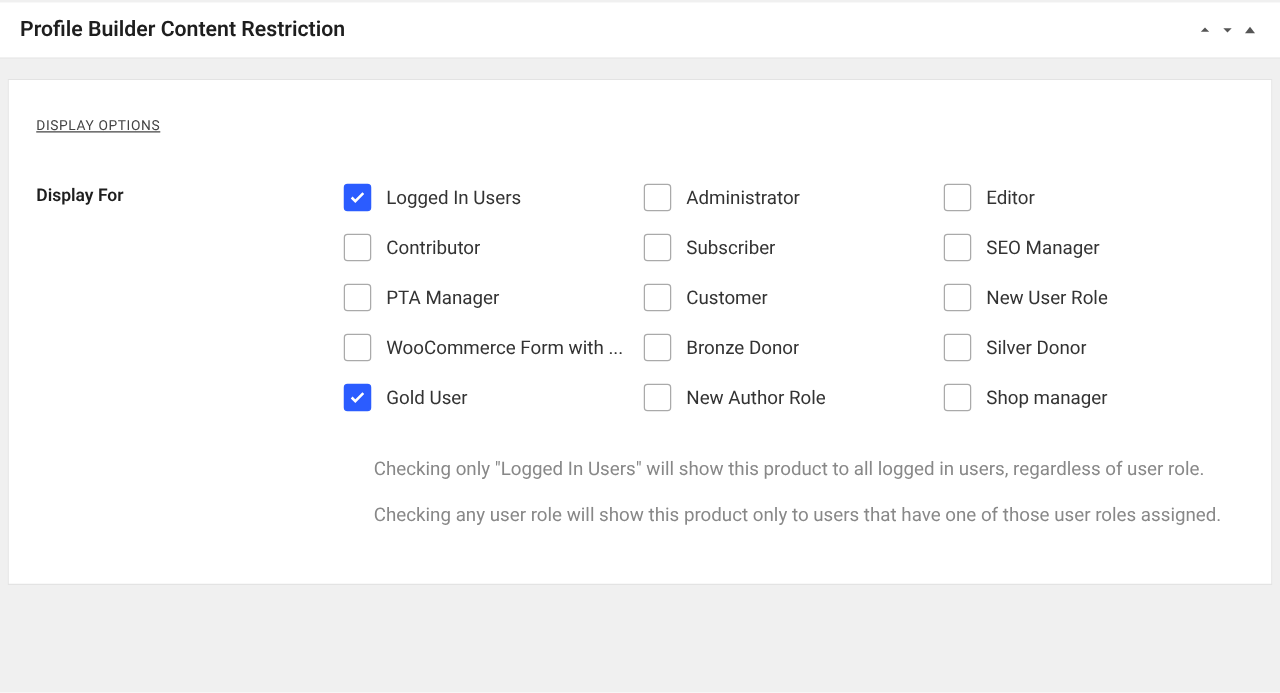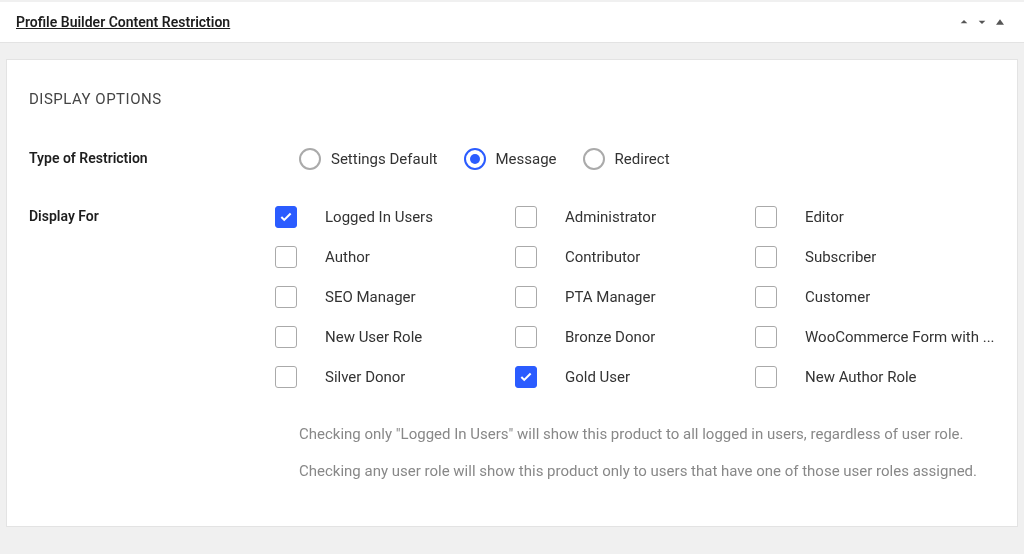--- a/index.html
+++ b/index.html
@@ -17,24 +17,23 @@
     .panel-header {
       background: #ffffff;
       border-bottom: 1px solid #e3e3e3;
       padding: 12px 16px;
       display: flex;
       justify-content: space-between;
       align-items: center;
       margin-top: 2px;
     }
     .panel-title {
-      font-size: 14px;
+      font-size: 17px;
       font-weight: 600;
       color: #1e1e1e;
-      text-decoration: underline;
     }
     .panel-controls {
       display: flex;
       gap: 2px;
       align-items: center;
     }
     .panel-controls svg {
       width: 16px;
       height: 16px;
       cursor: pointer;
@@ -42,25 +41,26 @@
     }
     .main-container {
       padding: 16px 6px;
     }
     .settings-panel {
       background: #ffffff;
       border: 1px solid #e3e3e3;
       padding: 30px 22px 28px 22px;
     }
     .section-title {
-      font-size: 15px;
+      font-size: 11px;
       font-weight: 400;
       letter-spacing: 0.5px;
       color: #444;
       margin-bottom: 40px;
+      text-decoration: underline;
     }
     .field-row {
       display: flex;
       margin-bottom: 36px;
     }
     .field-row:last-of-type {
       margin-bottom: 14px;
     }
     .field-label {
       width: 270px;
@@ -108,21 +108,21 @@
     }
     .checkbox-grid {
       display: grid;
       grid-template-columns: 240px 240px 240px;
       gap: 18px 0;
       flex: 1;
     }
     .checkbox-item {
       display: flex;
       align-items: center;
-      gap: 28px;
+      gap: 12px;
       cursor: pointer;
     }
     .checkbox-box {
       width: 22px;
       height: 22px;
       border: 1.5px solid #aaa;
       border-radius: 3px;
       display: flex;
       align-items: center;
       justify-content: center;
@@ -171,39 +171,20 @@
     <svg viewBox="0 0 24 24">
         <path d="M6 16l6-8 6 8z"></path>
       </svg>
   </div>
 </div>
 
 <div class="main-container">
   <div class="settings-panel">
     <div class="section-title">DISPLAY OPTIONS</div>
 
-    <div class="field-row">
-      <div class="field-label">Type of Restriction</div>
-      <div class="radio-group" id="radio-group">
-          <div class="radio-item">
-            <div class="radio-circle"></div>
-            <span class="radio-label">Settings Default</span>
-          </div>
-          <div class="radio-item">
-            <div class="radio-circle checked">
-              <div class="radio-dot"></div>
-            </div>
-            <span class="radio-label">Message</span>
-          </div>
-          <div class="radio-item">
-            <div class="radio-circle"></div>
-            <span class="radio-label">Redirect</span>
-          </div>
-        </div>
-    </div>
 
     <div class="field-row">
       <div class="field-label">Display For</div>
       <div class="checkbox-grid" id="checkbox-grid">
           <div class="checkbox-item">
             <div class="checkbox-box checked">
               <svg class="checkbox-check" width="14" height="14" viewBox="0 0 24 24" fill="none" stroke="white" stroke-width="3.5">
                 <polyline points="20 6 9 17 4 12"></polyline>
               </svg>
             </div>
@@ -212,24 +193,20 @@
           <div class="checkbox-item">
             <div class="checkbox-box"></div>
             <span class="checkbox-label">Administrator</span>
           </div>
           <div class="checkbox-item">
             <div class="checkbox-box"></div>
             <span class="checkbox-label">Editor</span>
           </div>
           <div class="checkbox-item">
             <div class="checkbox-box"></div>
-            <span class="checkbox-label">Author</span>
-          </div>
-          <div class="checkbox-item">
-            <div class="checkbox-box"></div>
             <span class="checkbox-label">Contributor</span>
           </div>
           <div class="checkbox-item">
             <div class="checkbox-box"></div>
             <span class="checkbox-label">Subscriber</span>
           </div>
           <div class="checkbox-item">
             <div class="checkbox-box"></div>
             <span class="checkbox-label">SEO Manager</span>
           </div>
@@ -240,42 +217,46 @@
           <div class="checkbox-item">
             <div class="checkbox-box"></div>
             <span class="checkbox-label">Customer</span>
           </div>
           <div class="checkbox-item">
             <div class="checkbox-box"></div>
             <span class="checkbox-label">New User Role</span>
           </div>
           <div class="checkbox-item">
             <div class="checkbox-box"></div>
+            <span class="checkbox-label">WooCommerce Form with ...</span>
+          </div>
+          <div class="checkbox-item">
+            <div class="checkbox-box"></div>
             <span class="checkbox-label">Bronze Donor</span>
-          </div>
-          <div class="checkbox-item">
-            <div class="checkbox-box"></div>
-            <span class="checkbox-label">WooCommerce Form with ...</span>
           </div>
           <div class="checkbox-item">
             <div class="checkbox-box"></div>
             <span class="checkbox-label">Silver Donor</span>
           </div>
           <div class="checkbox-item">
             <div class="checkbox-box checked">
               <svg class="checkbox-check" width="14" height="14" viewBox="0 0 24 24" fill="none" stroke="white" stroke-width="3.5">
                 <polyline points="20 6 9 17 4 12"></polyline>
               </svg>
             </div>
             <span class="checkbox-label">Gold User</span>
           </div>
           <div class="checkbox-item">
             <div class="checkbox-box"></div>
             <span class="checkbox-label">New Author Role</span>
           </div>
+          <div class="checkbox-item">
+            <div class="checkbox-box"></div>
+            <span class="checkbox-label">Shop manager</span>
+          </div>
         </div>
     </div>
 
     <div class="help-text-container">
       <div class="help-text">Checking only "Logged In Users" will show this product to all logged in users, regardless of user role.</div>
       <div class="help-text">Checking any user role will show this product only to users that have one of those user roles assigned.</div>
     </div>
   </div>
 </div>
 

